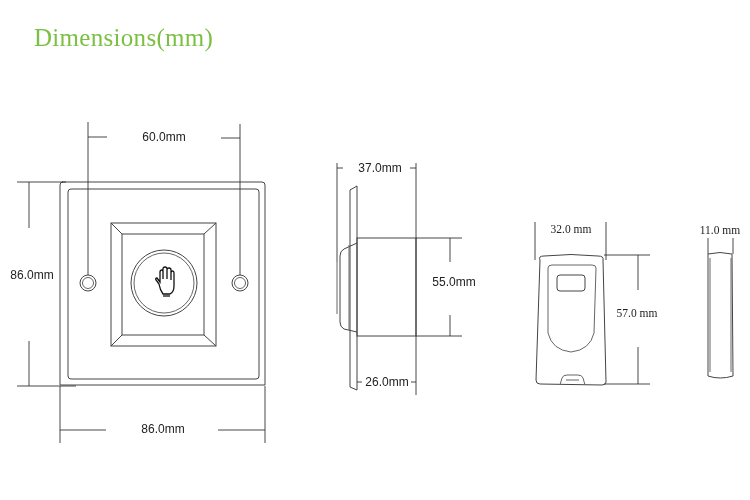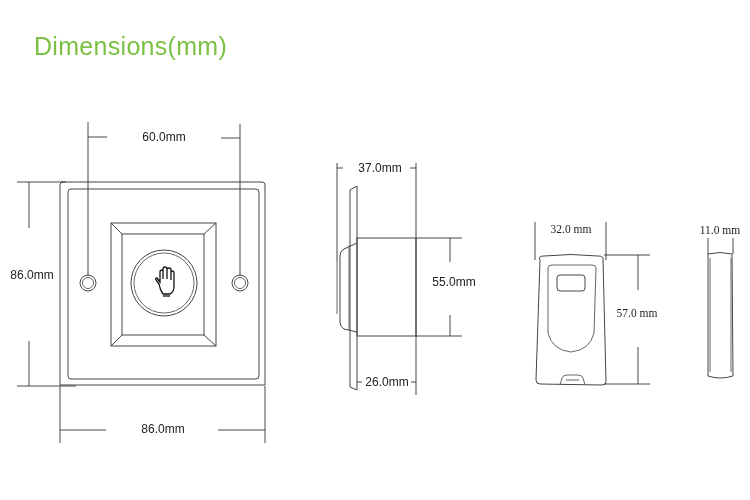--- a/index.html
+++ b/index.html
@@ -1,17 +1,17 @@
 <!DOCTYPE html>
 <html><head>
 <meta charset="utf-8">
 <style>
   html,body{margin:0;padding:0;background:#ffffff;}
   body{width:750px;height:500px;position:relative;overflow:hidden;font-family:"DejaVu Sans",sans-serif;}
-  .title{position:absolute;left:34px;top:24px;font-size:25px;color:#7bc043;font-family:Liberation Sans, sans-serif;font-weight:normal;letter-spacing:0.3px;margin-top:8px;}
+  .title{position:absolute;left:34px;top:24px;font-size:25px;color:#7bc043;font-family:Liberation Serif, serif;font-weight:normal;letter-spacing:0.3px;}
   svg{position:absolute;left:0;top:0;}
   .lbl{font-family:"Liberation Sans",sans-serif;font-size:12px;fill:#222;}
   .lbl-serif{font-family:"Liberation Serif",serif;font-size:11.5px;fill:#222;}
   .ln{stroke:#444;stroke-width:1;fill:none;}
   .ln2{stroke:#666;stroke-width:1;fill:none;}
   .dim{stroke:#333;stroke-width:0.9;fill:none;}
 </style>
 </head>
 <body>
 

